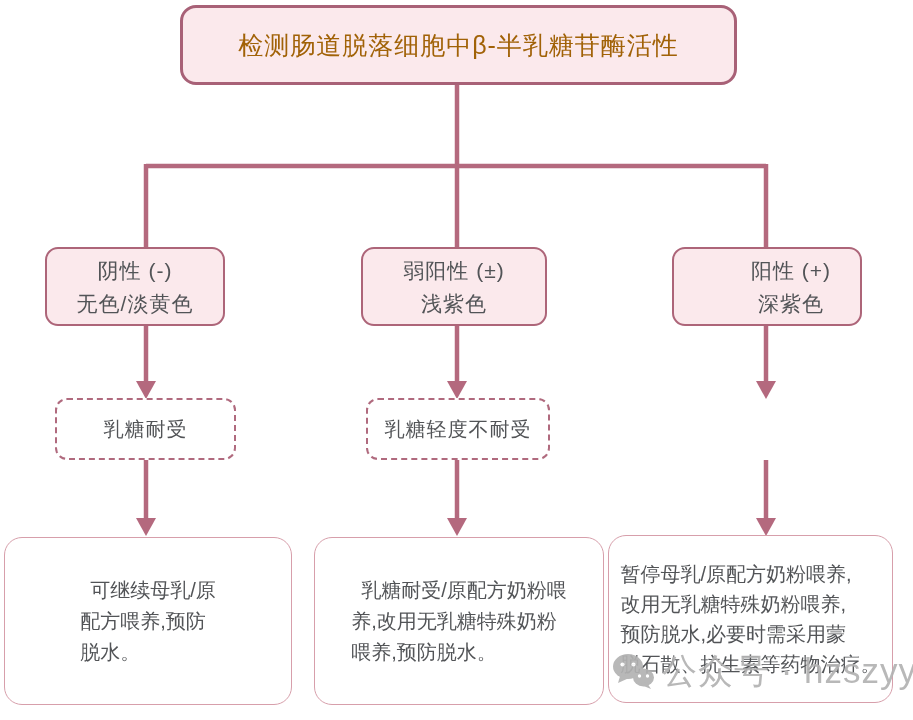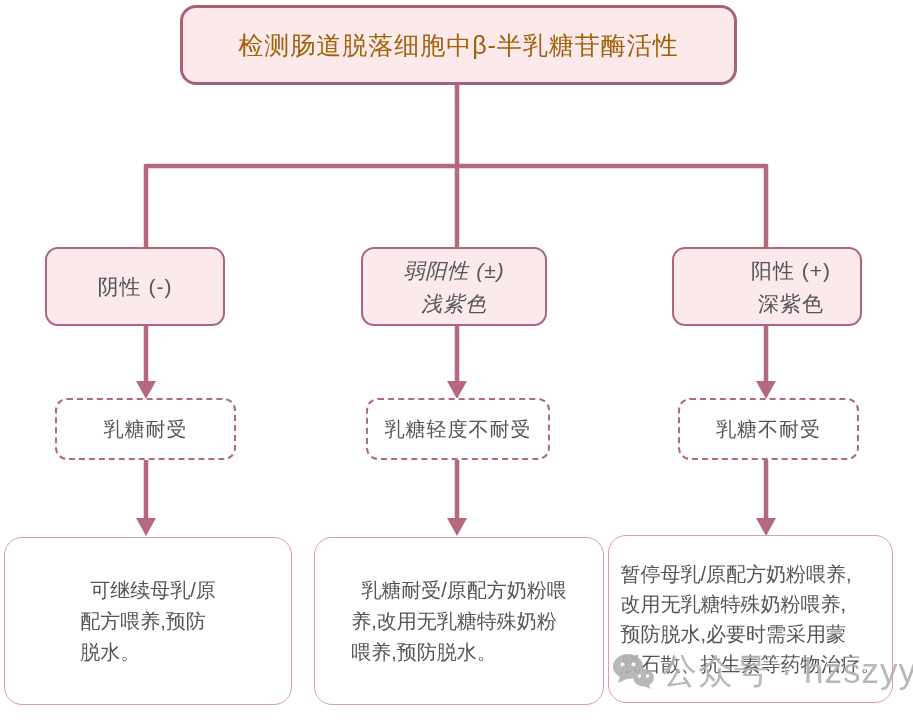--- a/index.html
+++ b/index.html
@@ -41,21 +41,21 @@
   .result-box {
     background: #fbe9ec;
     border: 2.5px solid #ad6579;
     border-radius: 13px;
     font-size: 21px;
     letter-spacing: 1px;
     line-height: 33px;
     text-align: center;
   }
   .result-box.c0 { left: 45px;  top: 247px; width: 180px; height: 79px; }
-  .result-box.c1 { left: 361px; top: 247px; width: 186px; height: 79px; font-style: italic; }
+  .result-box.c1 { left: 361px; top: 247px; width: 186px; height: 79px; }
   .result-box.c2 { left: 672px; top: 247px; width: 190px; height: 79px; padding-left: 48px; }
   .dashed-box {
     background: #ffffff;
     border: 2px dashed #b06a7e;
     border-radius: 12px;
     font-size: 20px;
     letter-spacing: 1px;
     text-align: center;
   }
   .dashed-box.c0 { left: 55px;  top: 398px; width: 181px; height: 62px; }
@@ -125,20 +125,21 @@
       <polygon points="766,536 756,518 776,518"></polygon>
     </g>
   </svg>
 
   <div class="box top-box">
     <span>检测肠道脱落细胞中β-半乳糖苷酶活性</span>
   </div>
 
   <div class="box result-box c0">
     <div>阴性 (-)</div>
+    <div>无色/淡黄色</div>
   </div>
   <div class="box dashed-box c0">
     <span>乳糖耐受</span>
   </div>
   <div class="box advice-box c0">
     <div class="advice-text">可继续母乳/原
 配方喂养,预防
 脱水。</div>
   </div>
 
@@ -151,23 +152,20 @@
   </div>
   <div class="box advice-box c1">
     <div class="advice-text">乳糖耐受/原配方奶粉喂
 养,改用无乳糖特殊奶粉
 喂养,预防脱水。</div>
   </div>
 
   <div class="box result-box c2">
     <div>阳性 (+)</div>
     <div>深紫色</div>
-  </div>
-  <div class="box dashed-box c2">
-    <span>乳糖不耐受</span>
   </div>
   <div class="box advice-box c2">
     <div class="advice-text">暂停母乳/原配方奶粉喂养,
 改用无乳糖特殊奶粉喂养,
 预防脱水,必要时需采用蒙
 脱石散、抗生素等药物治疗。</div>
   </div>
 
   <div class="watermark">
     <svg width="42" height="40" viewBox="0 0 42 40">

